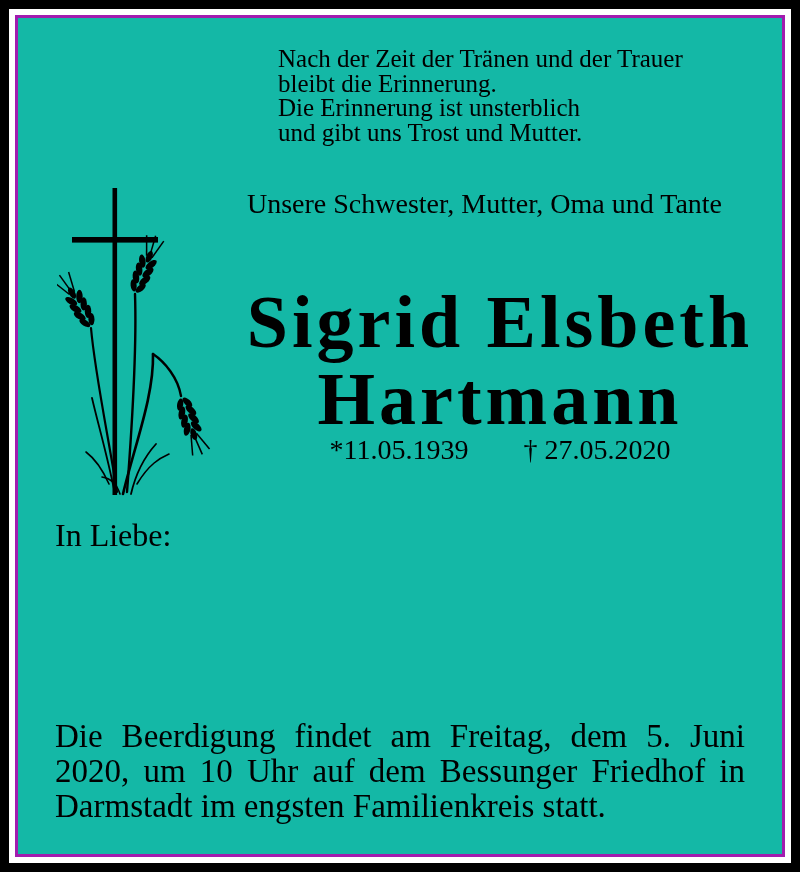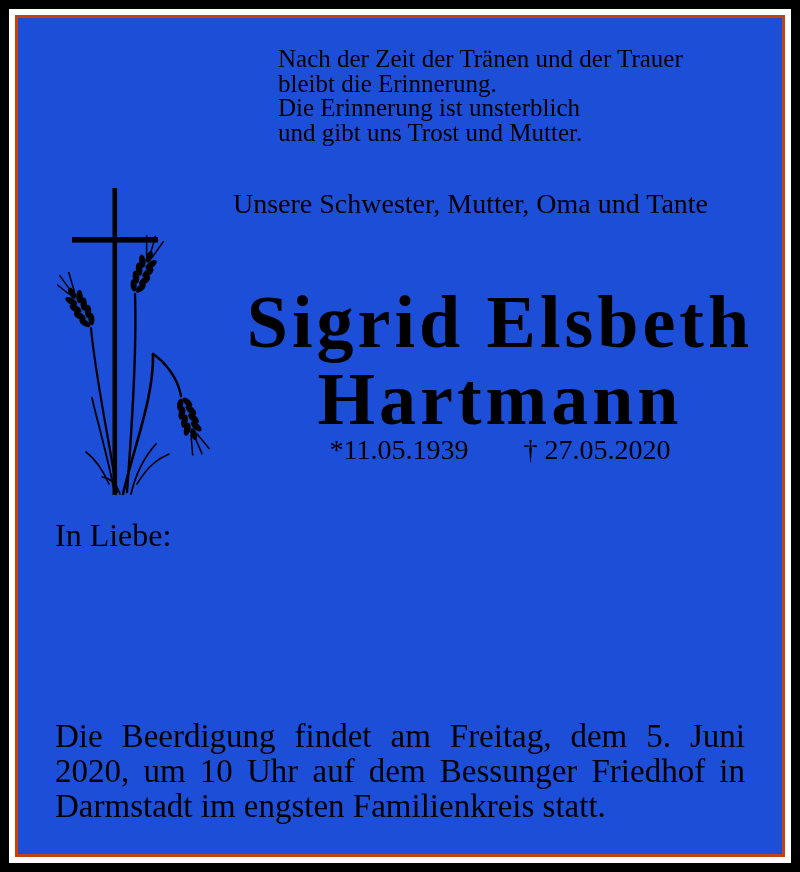--- a/index.html
+++ b/index.html
@@ -16,34 +16,34 @@
   .paper-gap {
     width: 100%; height: 100%;
     box-sizing: border-box;
     background: #fff;
     padding: 6px;
   }
   .inner-frame {
     position: relative;
     width: 100%; height: 100%;
     box-sizing: border-box;
-    border: 3px solid #c2410c;
-    background: #1d4ed8;
+    border: 3px solid #a21caf;
+    background: #14b8a6;
     overflow: hidden;
     padding-left: 40px;
   }
   .abs { position: absolute; }
 
   .poem {
     left: 260px; top: 29px;
     font-size: 25px; line-height: 24.5px;
     white-space: nowrap;
   }
   .announcement {
-    left: 215px; top: 168px;
+    left: 229px; top: 168px;
     font-size: 28px; line-height: 35px;
     white-space: nowrap;
   }
   .name-block {
     left: 222px; top: 257px; width: 520px;
     text-align: center;
     font-size: 74px; line-height: 77px;
     font-weight: bold;
     letter-spacing: 4px;
     white-space: nowrap;

